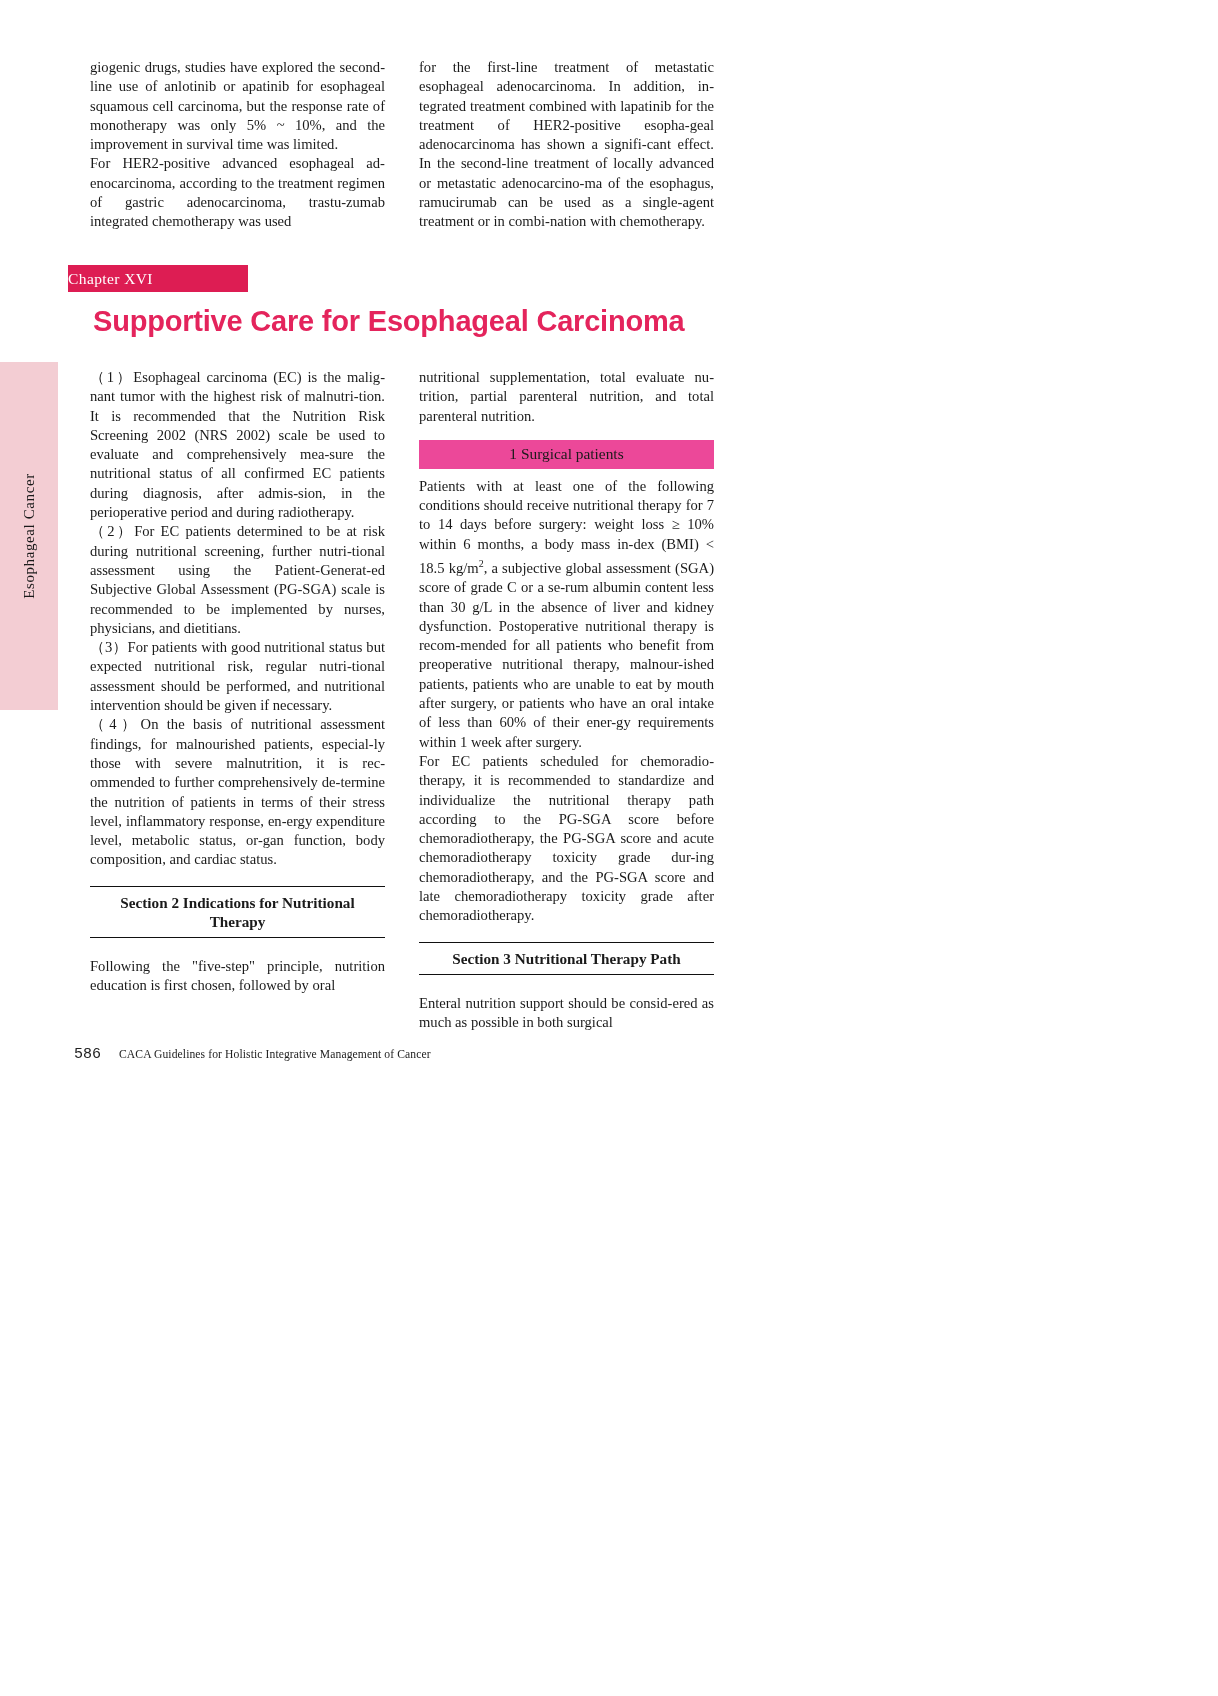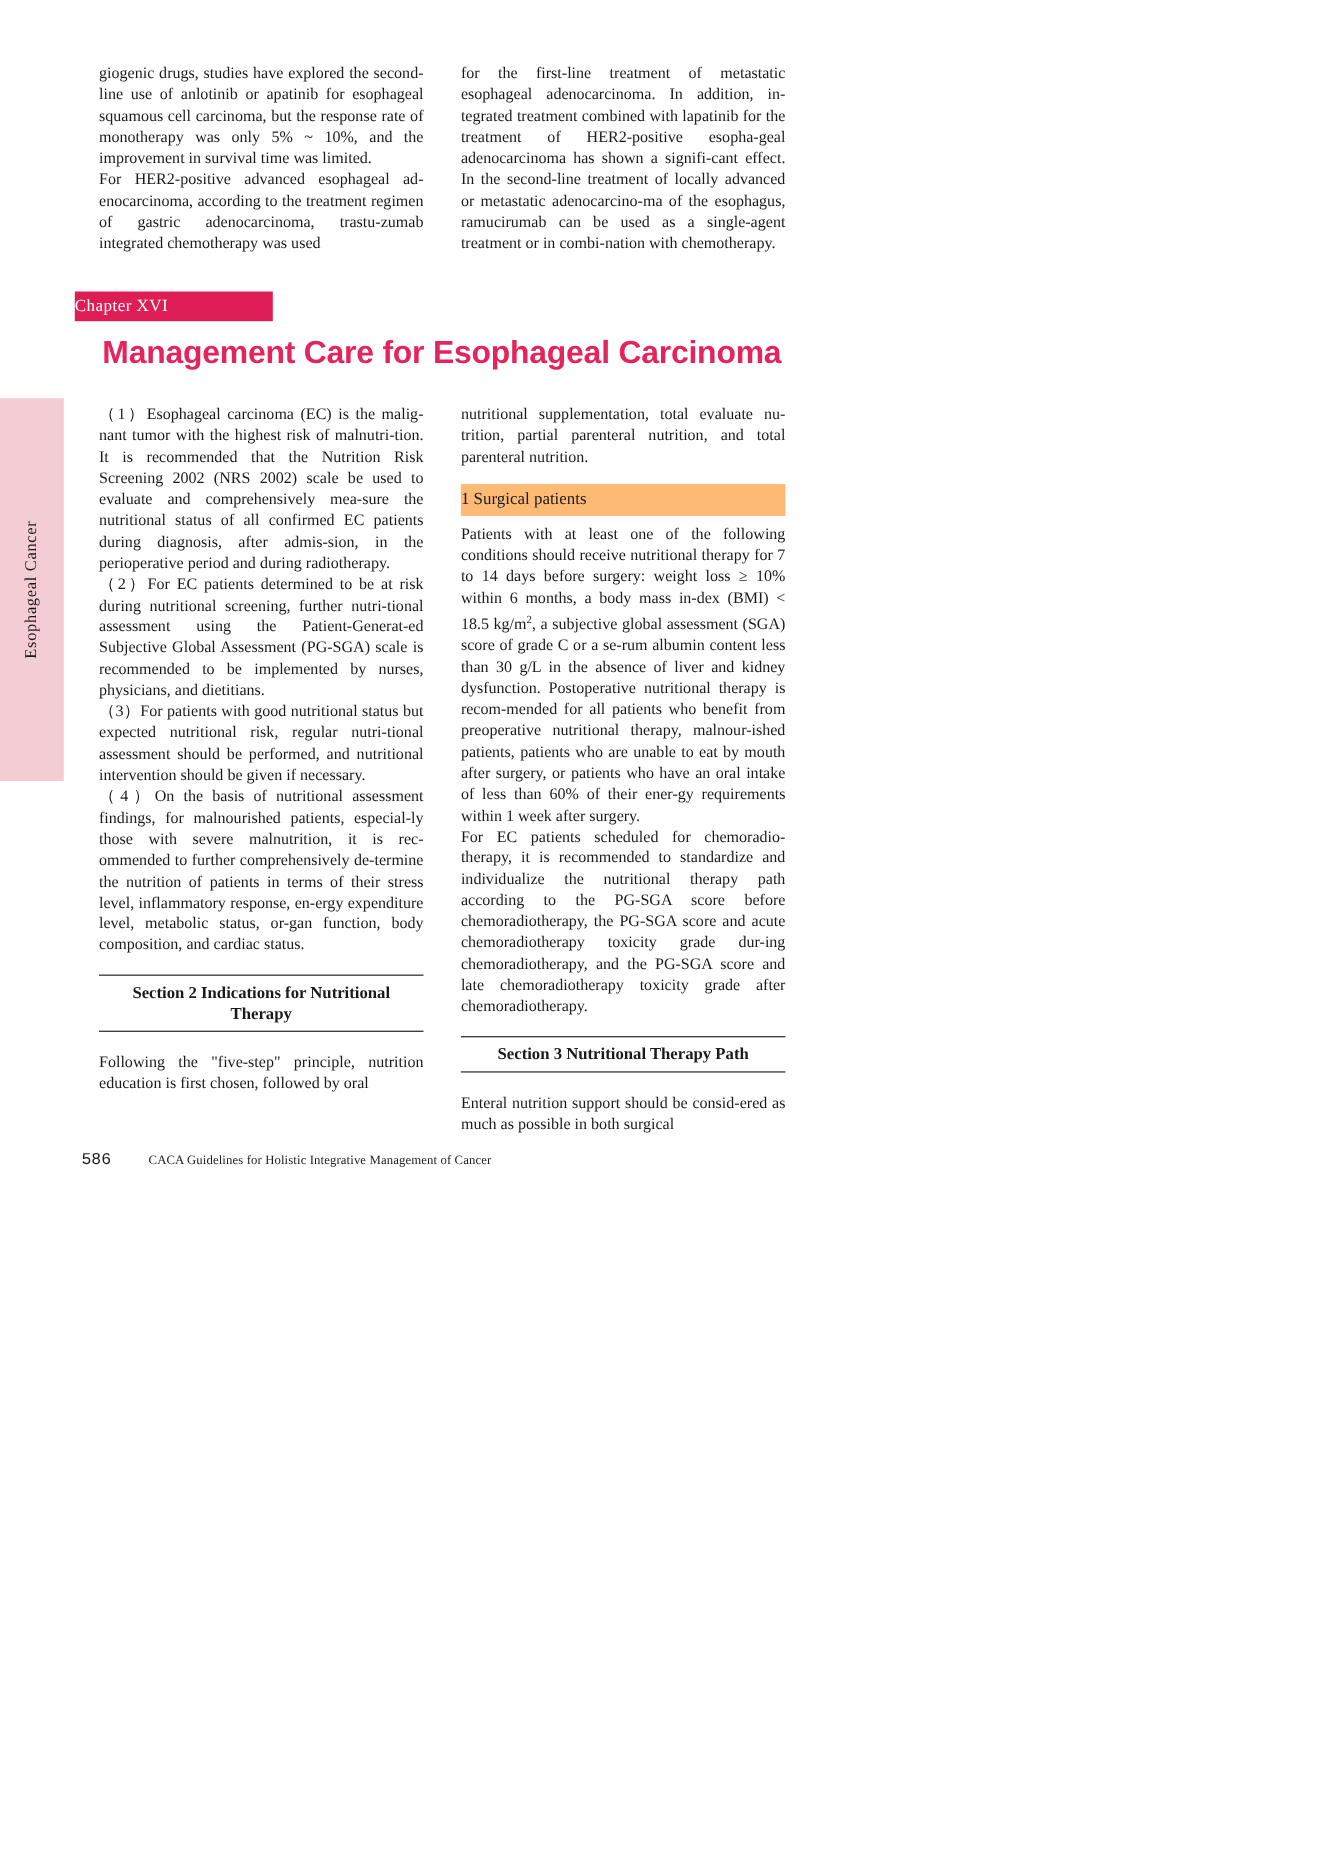--- a/index.html
+++ b/index.html
@@ -107,21 +107,22 @@
     border-bottom: 1.2px solid #111;
     text-align: center;
     font-family: "Liberation Serif", serif;
     font-weight: bold;
     font-size: 15.2px;
     padding: 6px 2px 6px;
     line-height: 19px;
     margin-bottom: 9px;
   }
   .subhead {
-    background: #fdba74;
+    background: #ec4899;
+    text-align: center;
     font-family: "Liberation Serif", serif;
     font-size: 15.4px;
     padding: 5px 0 6px;
     margin: 14px 0 8px;
   }
   .gap-small { height: 10px; }
   .gap-med { height: 16px; }
 
   
   .footer {
@@ -135,21 +136,20 @@
   .folio {
     font-family: Liberation Mono, monospace;
     font-size: 15px;
     color: #222;
   }
   .runhead {
     font-family: "Liberation Serif", serif;
     font-size: 11.6px;
     color: #222;
     letter-spacing: 0.1px;
-    margin-left: 16px;
   }
   sup { font-size: 0.68em; vertical-align: super; }
 </style>
 </head>
 <body>
 
 <div class="page">
 
   <div class="side-tab">
     <span class="side-tab-label">Esophageal Cancer</span>
@@ -161,21 +161,21 @@
         <p class="body">giogenic drugs, studies have explored the second-line use of anlotinib or apatinib for esophageal squamous cell carcinoma, but the response rate of monotherapy was only 5% ~ 10%, and the improvement in survival time was limited.</p>
         <p class="body">For HER2-positive advanced esophageal ad-enocarcinoma, according to the treatment regimen of gastric adenocarcinoma, trastu-zumab integrated chemotherapy was used</p>
       </div>
       <div class="col">
         <p class="body">for the first-line treatment of metastatic esophageal adenocarcinoma. In addition, in-tegrated treatment combined with lapatinib for the treatment of HER2-positive esopha-geal adenocarcinoma has shown a signifi-cant effect. In the second-line treatment of locally advanced or metastatic adenocarcino-ma of the esophagus, ramucirumab can be used as a single-agent treatment or in combi-nation with chemotherapy.</p>
       </div>
     </div>
   </div>
 
   <div class="chapter-tag">Chapter  XVI</div>
-  <div class="chapter-title">Management Care for Esophageal Carcinoma</div>
+  <div class="chapter-title">Supportive Care for Esophageal Carcinoma</div>
 
   <div class="article">
     <div class="two-col">
       <div class="col">
         <p class="body">（1）Esophageal carcinoma (EC) is the malig-nant tumor with the highest risk of malnutri-tion. It is recommended that the Nutrition Risk Screening 2002 (NRS 2002) scale be used to evaluate and comprehensively mea-sure the nutritional status of all confirmed EC patients during diagnosis, after admis-sion, in the perioperative period and during radiotherapy.</p>
         <p class="body">（2）For EC patients determined to be at risk during nutritional screening, further nutri-tional assessment using the Patient-Generat-ed Subjective Global Assessment (PG-SGA) scale is recommended to be implemented by nurses, physicians, and dietitians.</p>
         <p class="body">（3）For patients with good nutritional status but expected nutritional risk, regular nutri-tional assessment should be performed, and nutritional intervention should be given if necessary.</p>
         <p class="body">（4）On the basis of nutritional assessment findings, for malnourished patients, especial-ly those with severe malnutrition, it is rec-ommended to further comprehensively de-termine the nutrition of patients in terms of their stress level, inflammatory response, en-ergy expenditure level, metabolic status, or-gan function, body composition, and cardiac status.</p>
         <div class="gap-med"></div>
         <div class="section-head">Section 2 Indications for Nutritional Therapy</div>

